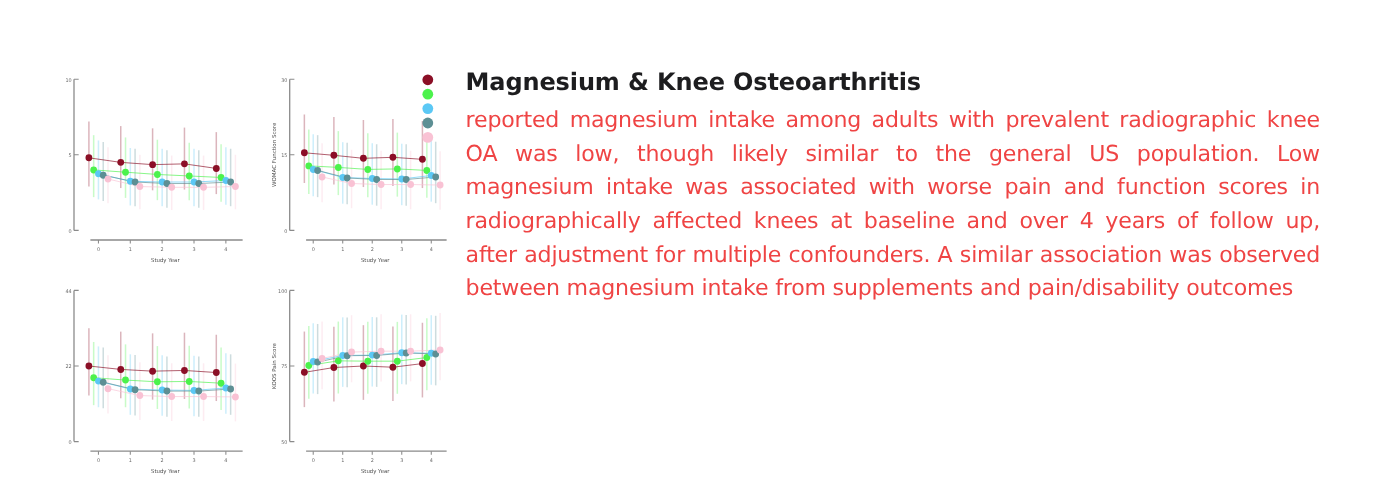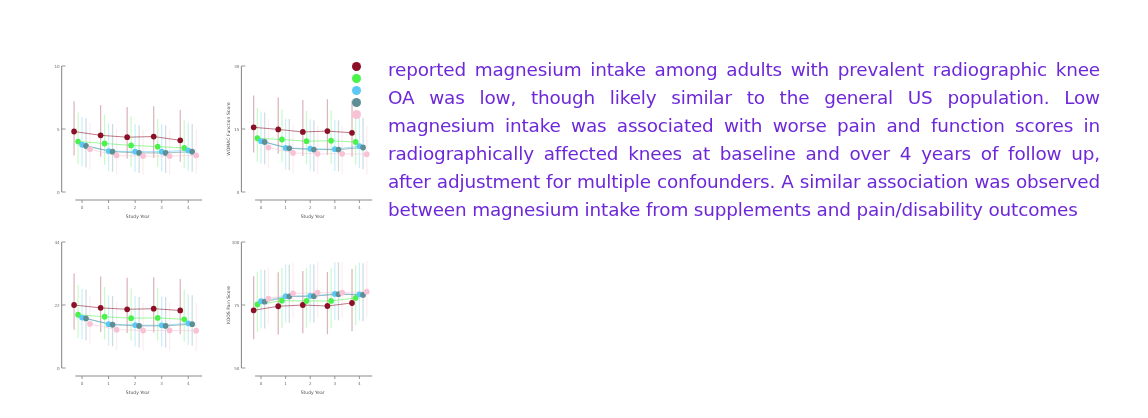--- a/index.html
+++ b/index.html
@@ -66,21 +66,21 @@
     font-weight: bold;
     color: #1d1d1f;
     letter-spacing: -0.1px;
     margin: 0 0 6px 0;
     line-height: 1.25;
   }
   #article-body {
     font-family: "DejaVu Sans", sans-serif;
     font-size: 18.4px;
     line-height: 1.52;
-    color: #6d28d9;
+    color: #ef4444;
     text-align: justify;
     margin: 0;
     letter-spacing: -0.15px;
   }
 </style>
 </head>
 <body>
 
 <div id="root">
 
@@ -406,16 +406,17 @@
             <circle cx="76.84" cy="59.408000000000015" r="2.9" fill="#f9c2d4"></circle>
             <circle cx="102.03999999999999" cy="58.65199999999999" r="2.9" fill="#f9c2d4"></circle>
             <circle cx="127.24" cy="58.65199999999999" r="2.9" fill="#f9c2d4"></circle>
             <circle cx="152.44" cy="57.644000000000005" r="2.9" fill="#f9c2d4"></circle>
           </svg>
       </div>
     </div>
   </div>
 
   <div id="text-panel">
+    <h1 id="article-title">Magnesium &amp; Knee Osteoarthritis</h1>
     <p id="article-body">reported magnesium intake among adults with prevalent radiographic knee OA was low, though likely similar to the general US population. Low magnesium intake was associated with worse pain and function scores in radiographically affected knees at baseline and over 4 years of follow up, after adjustment for multiple confounders. A similar association was observed between magnesium intake from supplements and pain/disability outcomes</p>
   </div>
 
 </div>
 
 </body></html>

